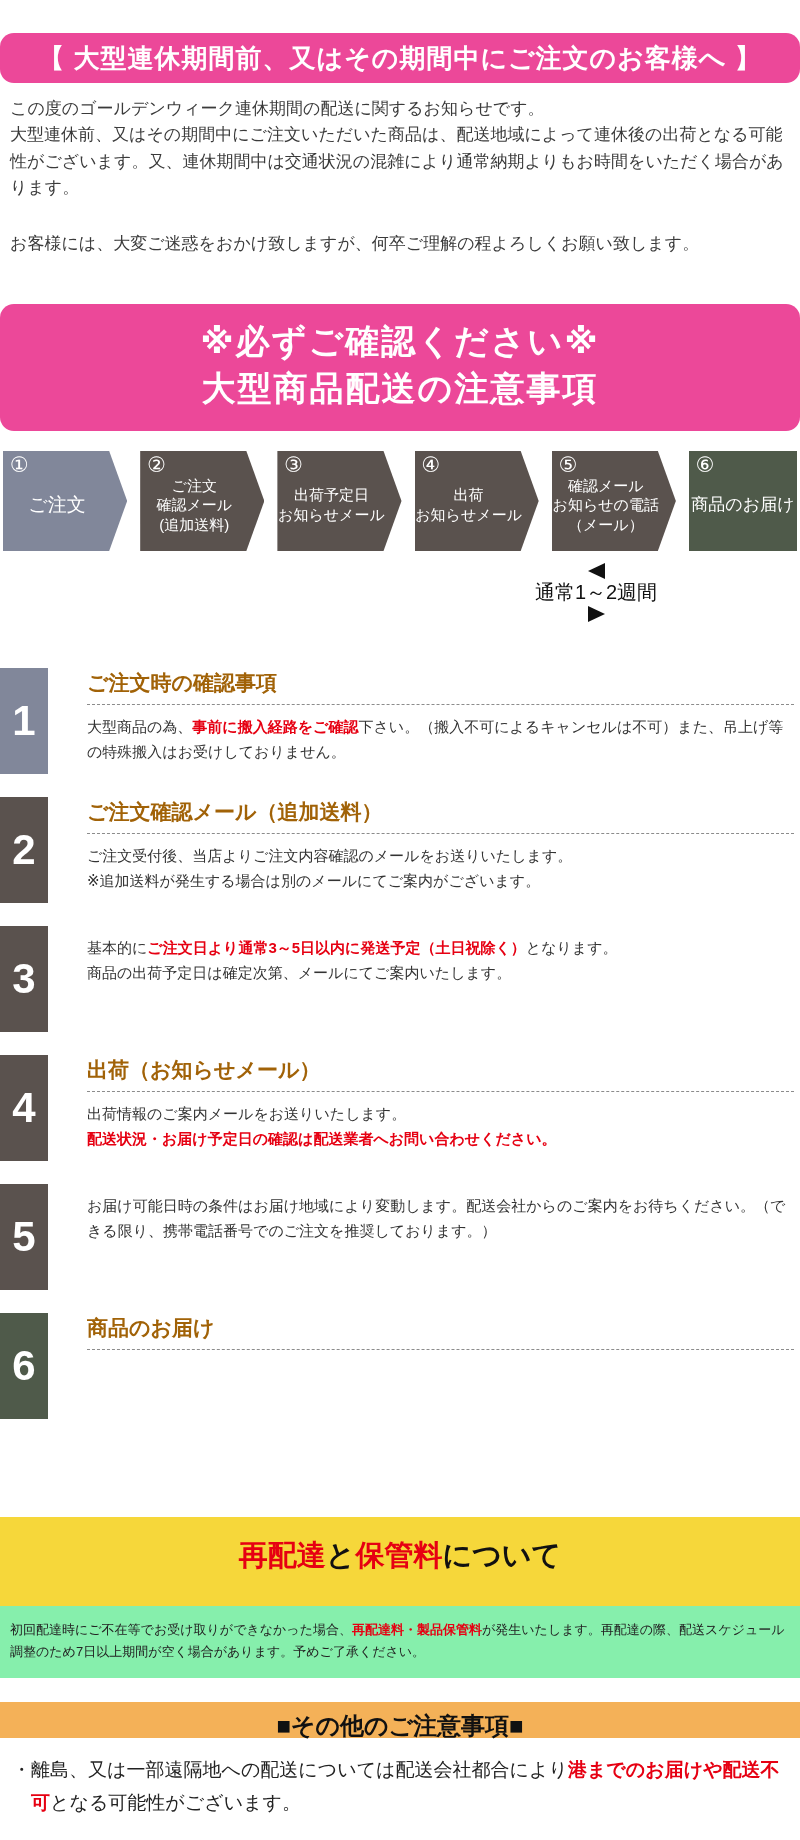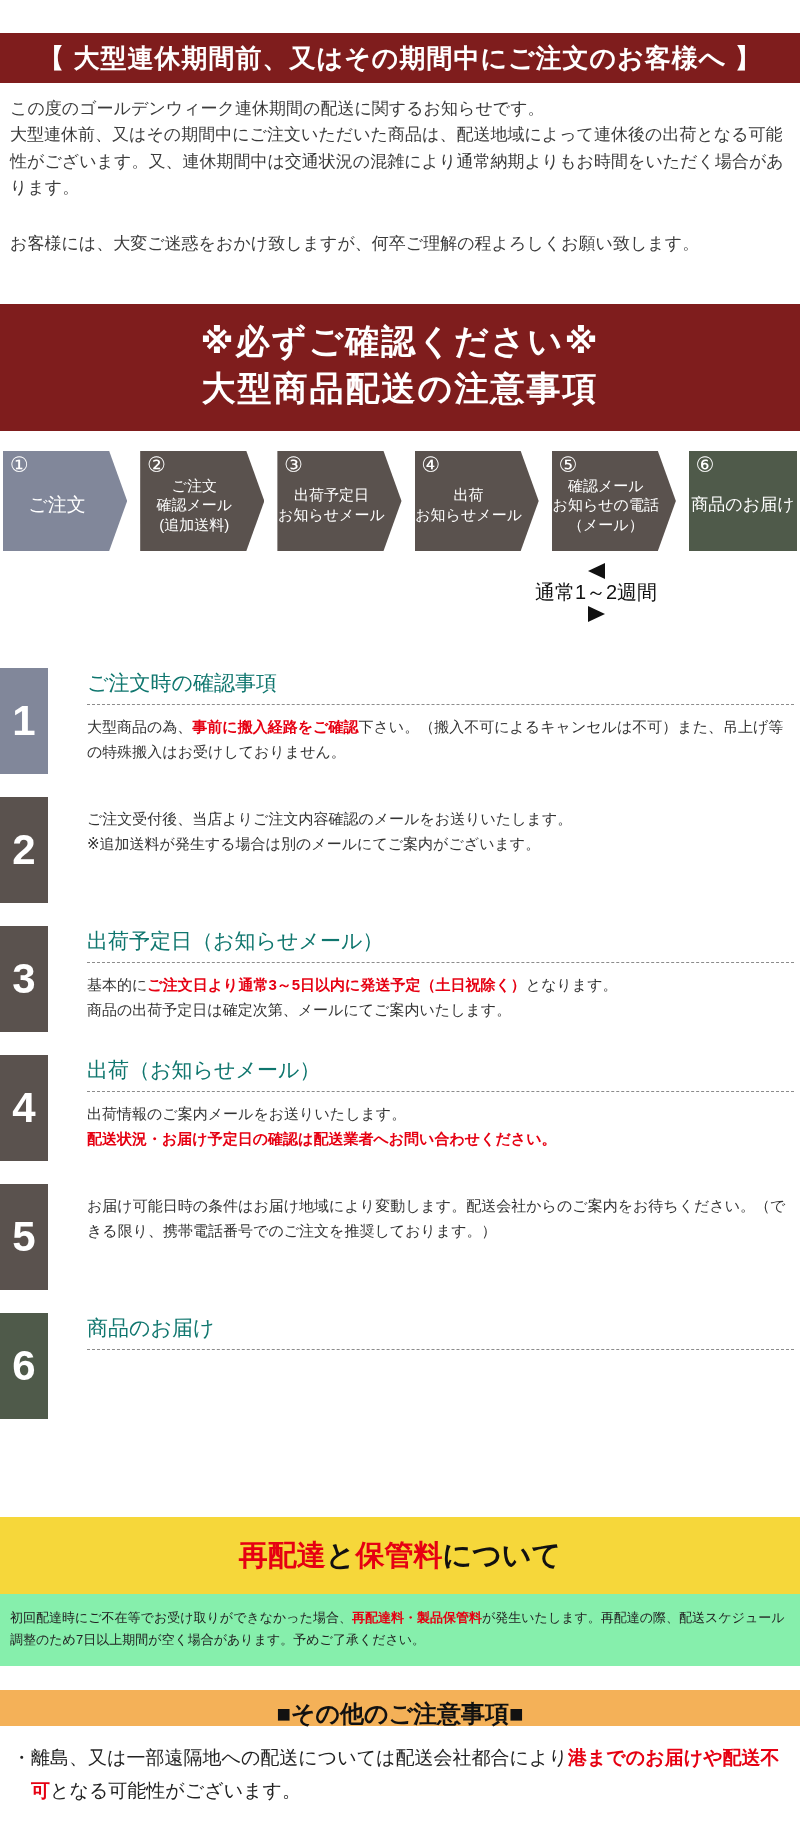--- a/index.html
+++ b/index.html
@@ -1,21 +1,21 @@
 <!DOCTYPE html>
 <html lang="ja"><head>
 <meta charset="utf-8">
 <style>
   html,body{margin:0;padding:0;}
   body{
     width:800px;min-height:1840px;background:#ffffff;
     font-family:"Liberation Sans","DejaVu Sans",sans-serif;
     color:#333;overflow:hidden;
   }
-  .banner-red{background:#7f1d1d;color:#fff;font-weight:bold;}
+  .banner-red{background:#ec4899;color:#fff;font-weight:bold;border-radius:14px;}
   #top-banner{margin-top:33px;height:50px;line-height:50px;text-align:center;font-size:26px;letter-spacing:1px;}
 
   .intro{padding:13px 10px 0 10px;font-size:17px;line-height:1.55;color:#3a3a3a;}
   .intro .closing{margin-top:30px;}
 
   #notice-banner{margin-top:46px;text-align:center;padding:14px 0 18px 0;}
   #notice-banner .nl{font-size:34px;line-height:1.4;letter-spacing:2px;}
 
   .flow{display:flex;gap:13px;margin:20px 3px 0 3px;height:100px;}
   .step{
@@ -40,27 +40,27 @@
   .ah{width:0;height:0;border-top:8px solid transparent;border-bottom:8px solid transparent;flex:0 0 auto;}
   .ah.left{border-right:17px solid #111;}
   .ah.right{border-left:17px solid #111;}
   .dlabel{padding:0 12px;white-space:nowrap;}
 
   .sections{margin-top:46px;}
   .section{display:flex;align-items:stretch;margin-bottom:23px;}
   .num{flex:0 0 48px;display:flex;align-items:center;justify-content:center;
        color:#fff;font-size:42px;font-weight:bold;min-height:106px;}
   .sec-content{flex:1;padding:0 6px 0 39px;}
-  .sec-heading{font-size:21px;font-weight:normal;color:#0f766e;padding:1px 0 7px 0;
+  .sec-heading{font-size:21px;font-weight:bold;color:#a16207;padding:1px 0 7px 0;
                border-bottom:1px dashed #8c8c8c;}
   .sec-body{margin-top:9px;font-size:15px;line-height:1.68;color:#333;}
   .red{color:#e60012;font-weight:bold;}
 
   .redelivery{margin-top:98px;}
-  .redelivery-header{background:#f6d73a;height:77px;line-height:77px;text-align:center;
+  .redelivery-header{background:#f6d73a;height:89px;line-height:77px;text-align:center;
                      font-size:29px;font-weight:bold;color:#111;}
   .redelivery-body{background:#86efac;padding:13px 10px 15px 10px;font-size:13px;line-height:1.7;color:#222;}
 
   .other{margin-top:24px;}
   .other-header{background:#f4b158;height:36px;line-height:48px;text-align:center;
                 font-size:24px;font-weight:bold;color:#111;}
   .other-body{padding:15px 10px 0 12px;font-size:19px;line-height:1.75;color:#222;}
   .other-body .hang{display:block;padding-left:1em;text-indent:-1em;}
 </style>
 </head>
@@ -130,31 +130,31 @@
       <div class="sec-heading">ご注文時の確認事項</div>
       <div class="sec-body">
         <span>大型商品の為、</span><span class="red">事前に搬入経路をご確認</span><span>下さい。（搬入不可によるキャンセルは不可）また、吊上げ等の特殊搬入はお受けしておりません。</span>
       </div>
     </div>
   </div>
 
   <div class="section">
     <div class="num bg-taupe">2</div>
     <div class="sec-content">
+      <div class="sec-heading">ご注文確認メール（追加送料）</div>
       <div class="sec-body">
         <span>ご注文受付後、当店よりご注文内容確認のメールをお送りいたします。</span><br>
         <span>※追加送料が発生する場合は別のメールにてご案内がございます。</span>
       </div>
     </div>
   </div>
 
   <div class="section">
     <div class="num bg-taupe">3</div>
     <div class="sec-content">
-      <div class="sec-heading">出荷予定日（お知らせメール）</div>
       <div class="sec-body">
         <span>基本的に</span><span class="red">ご注文日より通常3～5日以内に発送予定（土日祝除く）</span><span>となります。</span><br>
         <span>商品の出荷予定日は確定次第、メールにてご案内いたします。</span>
       </div>
     </div>
   </div>
 
   <div class="section">
     <div class="num bg-taupe">4</div>
     <div class="sec-content">

